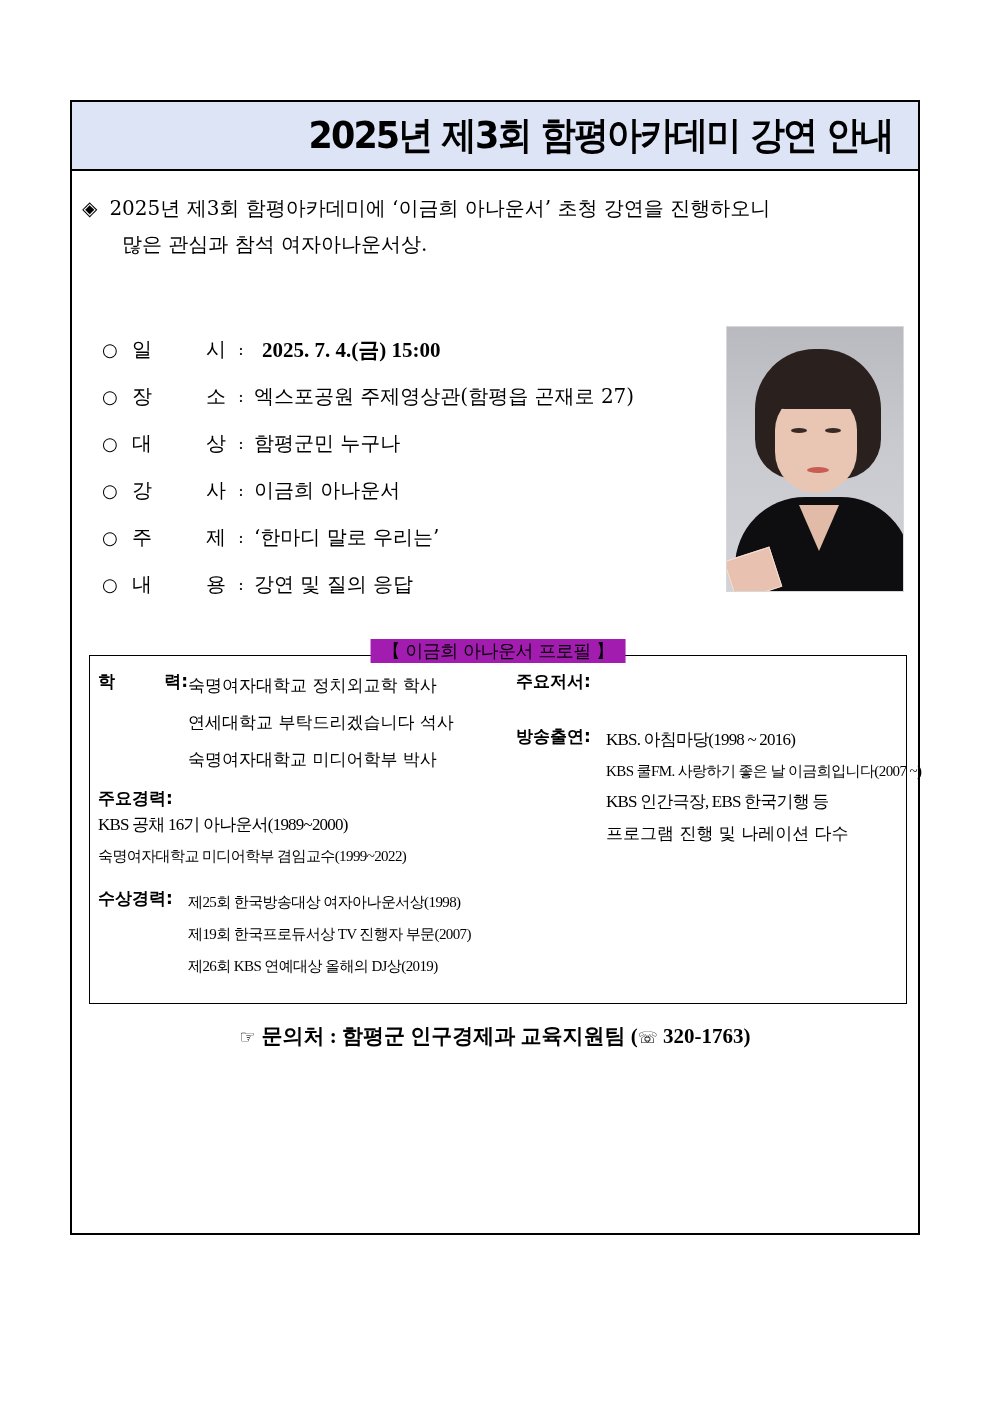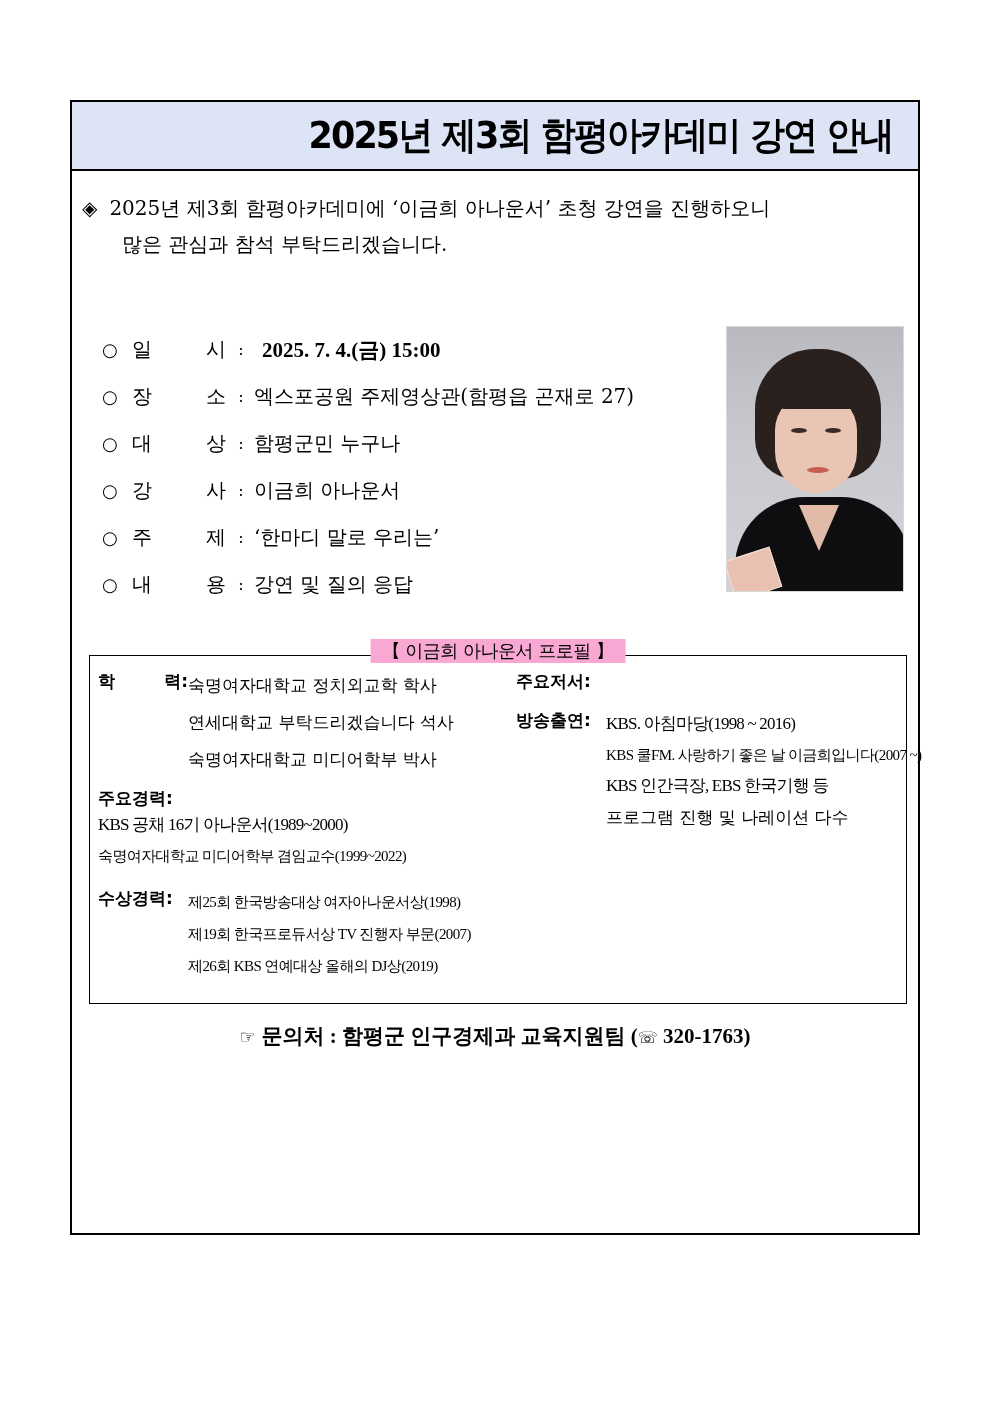--- a/index.html
+++ b/index.html
@@ -197,21 +197,21 @@
       width: 818px;
       height: 349px;
       border: 1.5px solid #000;
       box-sizing: border-box;
     }
     .profile-title {
       position: absolute;
       left: 50%;
       top: -17px;
       transform: translateX(-50%);
-      background: #f9a8d4;
+      background: #a21caf;
       padding: 0 12px;
       font-family: "DejaVu Sans", sans-serif;
       font-size: 18px;
       white-space: nowrap;
       letter-spacing: -0.5px;
     }
     .profile-col {
       position: absolute;
       top: 14px;
       font-size: 17px;
@@ -282,21 +282,21 @@
 
   <div class="title-bar">
     <div class="title-text">2025년 제3회 함평아카데미 강연 안내</div>
   </div>
 
   <div class="intro">
     <div class="intro-line1">
       <span class="intro-bullet">◈</span>
       <span>2025년 제3회 함평아카데미에 ‘이금희 아나운서’ 초청 강연을 진행하오니</span>
     </div>
-    <div class="intro-line2">많은 관심과 참석 부탁드리겠습니다.</div>
+    <div class="intro-line2">많은 관심과 참석 여자아나운서상.</div>
   </div>
 
   <div class="details">
     <div class="detail-row">
       <span class="detail-bullet">○</span>
       <span class="detail-label">
         <span>일</span>
         <span>시</span>
       </span>
       <span class="detail-colon">:</span>
@@ -389,21 +389,21 @@
         <span class="p-label">수상경력:</span>
         <div class="p-items">
           <span class="p-item small condensed">제25회 한국방송대상 여자아나운서상(1998)</span>
           <span class="p-item small condensed">제19회 한국프로듀서상 TV 진행자 부문(2007)</span>
           <span class="p-item small condensed">제26회 KBS 연예대상 올해의 DJ상(2019)</span>
         </div>
       </div>
     </div>
 
     <div class="profile-col right">
-      <div class="p-section" style="margin-bottom:16px;">
+      <div class="p-section" style="margin-bottom:32px;">
         <span class="p-label">주요저서:</span>
       </div>
 
       <div class="p-section">
         <span class="p-label">방송출연:</span>
         <div class="p-items">
           <span class="p-item tight condensed">KBS. 아침마당(1998 ~ 2016)</span>
           <span class="p-item tight small condensed">KBS 쿨FM. 사랑하기 좋은 날 이금희입니다(2007 ~)</span>
           <span class="p-item tight condensed">KBS 인간극장, EBS 한국기행 등</span>
           <span class="p-item tight">프로그램 진행 및 나레이션 다수</span>

